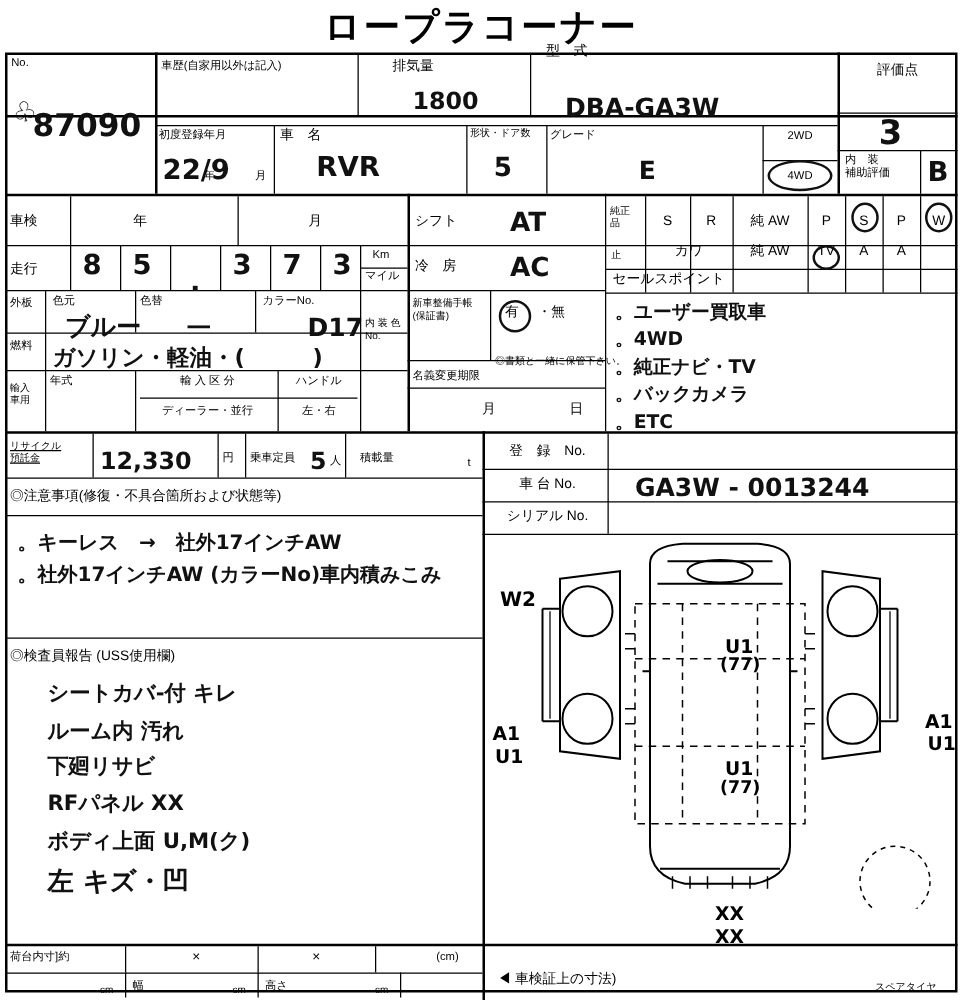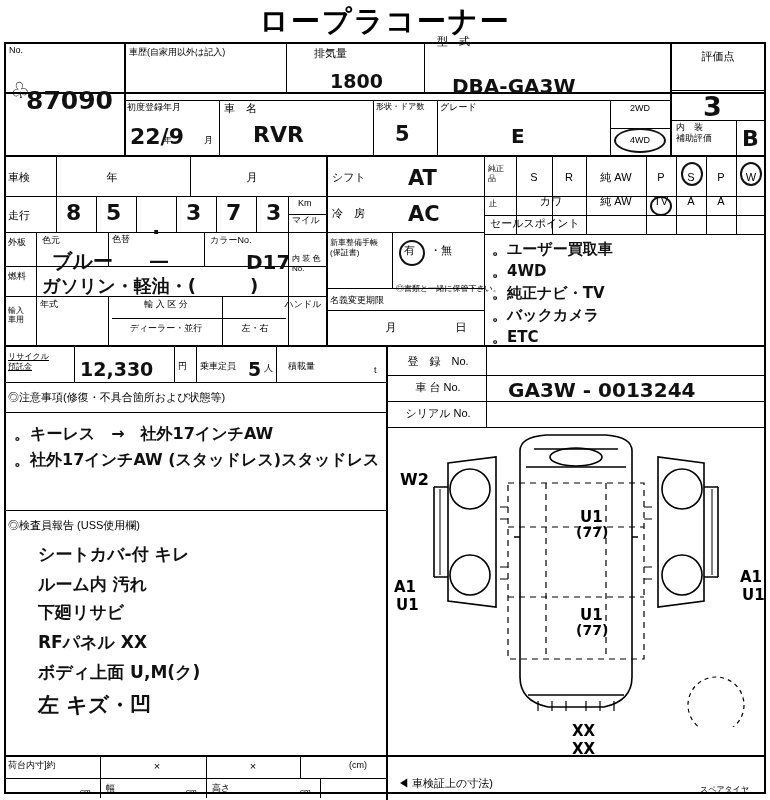--- a/index.html
+++ b/index.html
@@ -135,38 +135,38 @@
   <div class="abs lbl-s" style="left:298px; top:199px;">Km</div>
   <div class="abs lbl-s" style="left:292px; top:216px;">マイル</div>
   <div class="h" style="left:288px; top:214px; width:38px;"></div>
   <div class="v" style="left:288px; top:196px; height:36px;"></div>
 
   <div class="v" style="left:36px; top:232px; height:64px;"></div>
   <div class="abs lbl-s" style="left:8px; top:238px;">外板</div>
   <div class="abs lbl-s" style="left:8px; top:272px;">燃料</div>
   <div class="abs lbl-s" style="left:42px; top:236px;">色元</div>
   <div class="v" style="left:108px; top:232px; height:34px;"></div>
-  <div class="abs lbl-s" style="left:112px; top:236px;font-family:Liberation Mono, monospace;">色替</div>
+  <div class="abs lbl-s" style="left:112px; top:236px;">色替</div>
   <div class="v" style="left:204px; top:232px; height:34px;"></div>
   <div class="abs lbl-s" style="left:210px; top:236px;">カラーNo.</div>
   <div class="abs hand" style="left:52px; top:248px; font-size:20px;">ブルー</div>
   <div class="abs hand" style="left:150px; top:250px; font-size:18px;">―</div>
   <div class="abs hand" style="left:246px; top:250px; font-size:20px;">D17</div>
   <div class="v" style="left:288px; top:232px; height:64px;"></div>
   <div class="abs lbl-xs" style="left:292px; top:254px; width:34px; line-height:1.2;">内 装 色<br>No.</div>
   <div class="abs hand" style="left:42px; top:274px; font-size:18px;">ガソリン・軽油・(　　　)</div>
 
   <div class="abs lbl-xs" style="left:8px; top:306px; width:26px; line-height:1.15;">輸入<br>車用</div>
   <div class="v" style="left:36px; top:296px; height:49px;"></div>
   <div class="abs lbl-s" style="left:40px; top:300px;">年式</div>
   <div class="v" style="left:108px; top:296px; height:49px;"></div>
   <div class="abs lbl-s ctr" style="left:112px; top:300px; width:108px;">輸 入 区 分</div>
   <div class="abs lbl-s ctr" style="left:112px; top:324px; width:108px;">ディーラー・並行</div>
   <div class="v" style="left:222px; top:296px; height:49px;"></div>
-  <div class="abs lbl-s ctr" style="left:224px; top:300px; width:62px;margin-left:48px;">ハンドル</div>
+  <div class="abs lbl-s ctr" style="left:224px; top:300px; width:62px;">ハンドル</div>
   <div class="abs lbl-s ctr" style="left:224px; top:324px; width:62px;">左・右</div>
   <div class="v" style="left:288px; top:296px; height:49px;"></div>
   <div class="h" style="left:112px; top:318px; width:174px;"></div>
 
   <div class="h" style="left:326px; top:196px; width:158px;"></div>
   <div class="h" style="left:326px; top:232px; width:158px;"></div>
   <div class="h" style="left:326px; top:288px; width:158px;"></div>
   <div class="h" style="left:326px; top:310px; width:158px;"></div>
   <div class="v" style="left:484px; top:155px; height:190px;"></div>
 
@@ -233,21 +233,21 @@
   <div class="abs lbl-s" style="left:178px; top:362px;">円</div>
   <div class="abs lbl-s" style="left:200px; top:362px;">乗車定員</div>
   <div class="abs hand" style="left:248px; top:358px; font-size:19px;">5</div>
   <div class="abs lbl-s" style="left:264px; top:364px;">人</div>
   <div class="abs lbl-s" style="left:288px; top:362px;">積載量</div>
   <div class="abs lbl-s" style="left:374px; top:366px;">t</div>
 
   <div class="h" style="left:4px; top:412px; width:382px;"></div>
   <div class="abs lbl" style="left:8px; top:392px;">◎注意事項(修復・不具合箇所および状態等)</div>
   <div class="abs hand" style="left:14px; top:424px; font-size:16px;">。キーレス　→　社外17インチAW</div>
-  <div class="abs hand" style="left:14px; top:450px; font-size:16px;">。社外17インチAW (スタッドレス)スタッドレス</div>
+  <div class="abs hand" style="left:14px; top:450px; font-size:16px;">。社外17インチAW (カラーNo)車内積みこみ</div>
 
   <div class="h" style="left:4px; top:510px; width:382px;"></div>
   <div class="abs lbl" style="left:8px; top:520px;">◎検査員報告 (USS使用欄)</div>
   <div class="abs hand" style="left:38px; top:543px; font-size:17px;">シートカバ-付  キレ</div>
   <div class="abs hand" style="left:38px; top:573px; font-size:17px;">ルーム内 汚れ</div>
   <div class="abs hand" style="left:38px; top:601px; font-size:17px;">下廻リサビ</div>
   <div class="abs hand" style="left:38px; top:631px; font-size:17px;">RFパネル XX</div>
   <div class="abs hand" style="left:38px; top:661px; font-size:17px;">ボディ上面 U,M(ク)</div>
   <div class="abs hand" style="left:38px; top:691px; font-size:21px;">左  キズ・凹</div>
 

